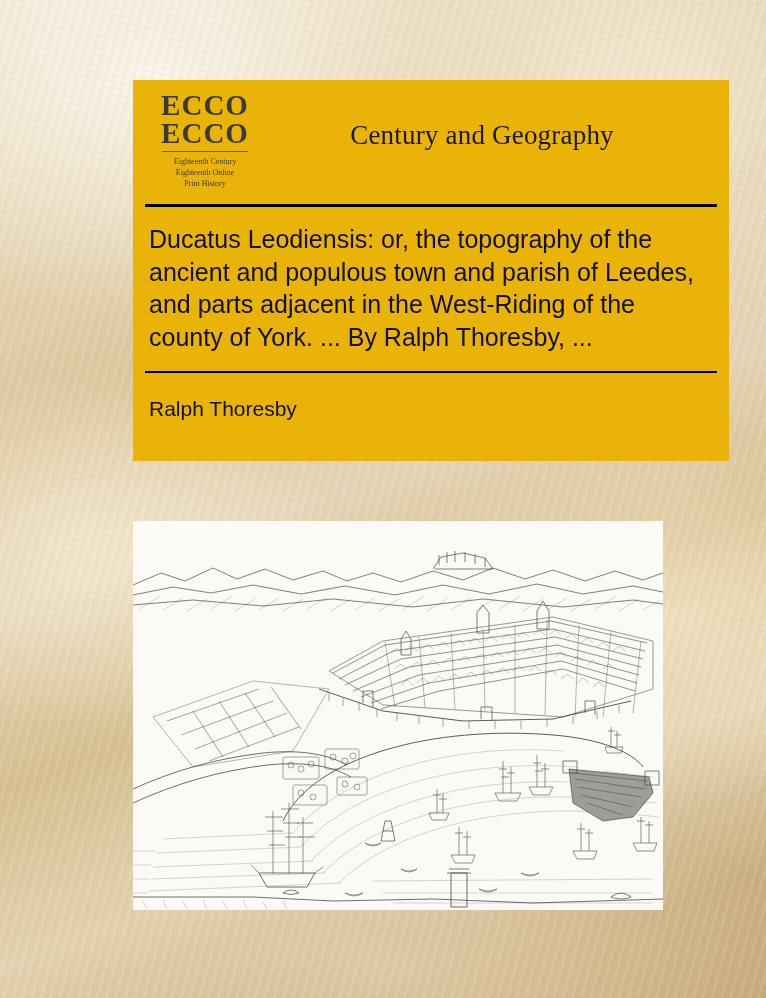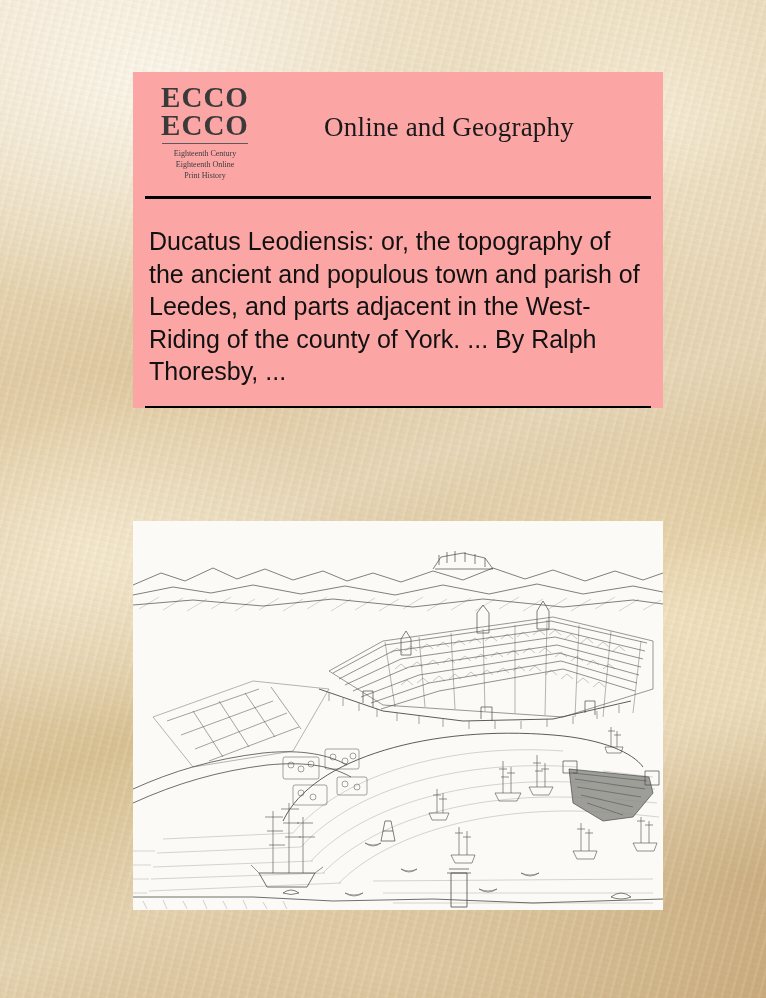--- a/index.html
+++ b/index.html
@@ -33,23 +33,23 @@
     background:
       repeating-linear-gradient(105deg, rgba(255,255,255,0.10) 0px, rgba(255,255,255,0.10) 2px, rgba(150,120,70,0.05) 3px, rgba(255,255,255,0) 9px),
       repeating-linear-gradient(12deg, rgba(120,90,50,0.045) 0px, rgba(120,90,50,0.045) 1px, rgba(255,255,255,0) 6px);
     opacity: .85;
   }
 
   
   .cover {
     position: absolute;
     left: 133px;
-    top: 72px;
-    width: 530px;
-    background: #fca5a5;
+    top: 80px;
+    width: 596px;
+    background: #eab308;
   }
 
   
   .header-row {
     display: flex;
     align-items: flex-start;
     height: 112px;
     padding: 12px 0 0 0;
   }
   .ecco-logo {
@@ -97,21 +97,20 @@
     margin: 0 12px;
   }
   .rule-thin {
     height: 2px;
     background: #000;
     margin: 0 12px;
   }
 
   .title-block {
     padding: 16px 16px 18px 16px;
-    margin-top: 10px;
   }
   .title-text {
     font-size: 25px;
     line-height: 1.30;
     color: #111;
     margin: 0;
     font-weight: 400;
   }
 
   .author-block {
@@ -150,31 +149,34 @@
         <span class="row2">ECCO</span>
       </div>
       <div class="ecco-rule"></div>
       <div class="ecco-sub">
         <span>Eighteenth Century</span>
         <span>Eighteenth Online</span>
         <span>Print History</span>
       </div>
     </div>
 
-    <div class="category">Online and Geography</div>
+    <div class="category">Century and Geography</div>
   </div>
 
   <div class="rule-thick"></div>
 
   <div class="title-block">
     <p class="title-text">Ducatus Leodiensis: or, the topography of the ancient and populous town and parish of Leedes, and parts adjacent in the West-Riding of the county of York. ... By Ralph Thoresby, ...</p>
   </div>
 
   <div class="rule-thin"></div>
 
+  <div class="author-block">
+    <p class="author-text">Ralph Thoresby</p>
+  </div>
 </div>
 
 <div class="plate">
   <svg width="530" height="389" viewBox="0 0 530 389" xmlns="http://www.w3.org/2000/svg">
     <rect x="0" y="0" width="530" height="389" fill="#fbfaf6"></rect>
 
     <g stroke="#4a4a46" fill="none" stroke-width="0.7">
 
       <path d="M0 64 L28 52 L52 60 L80 47 L104 58 L132 48 L160 59 L190 50 L214 60 L240 52 L268 61 L300 50 L330 59 L360 47 L392 58 L420 49 L452 60 L482 50 L510 59 L530 52"></path>
       <path d="M0 74 L40 66 L78 72 L120 64 L168 73 L212 65 L262 74 L310 64 L356 73 L404 63 L450 73 L500 65 L530 71"></path>

